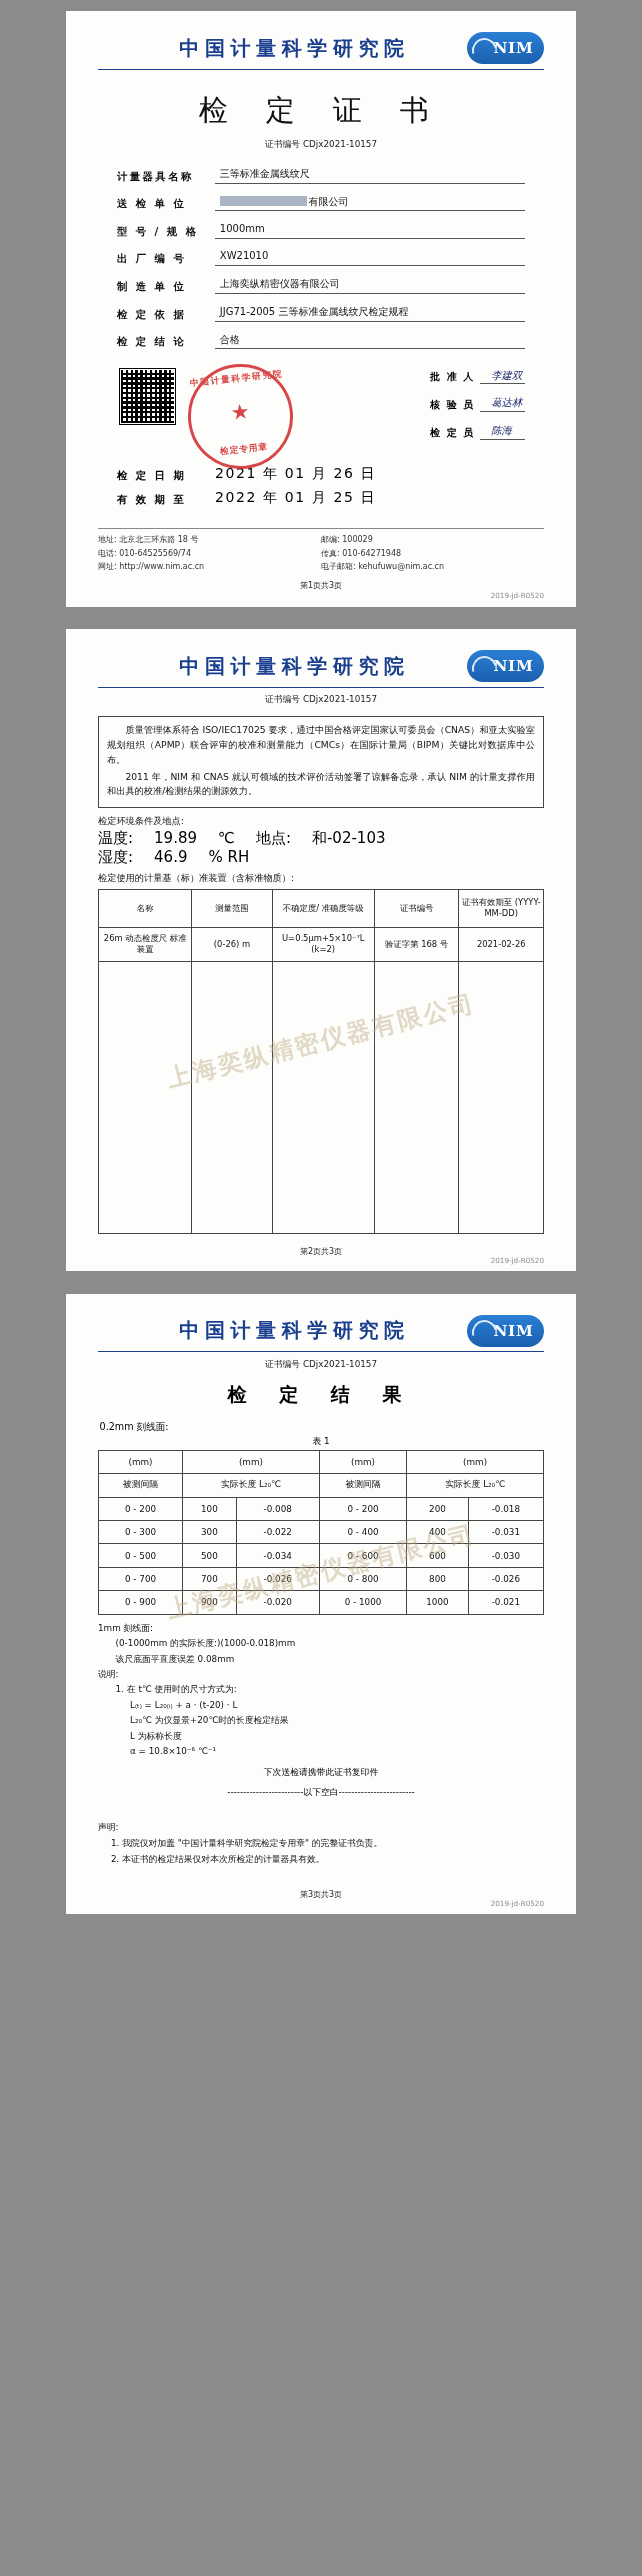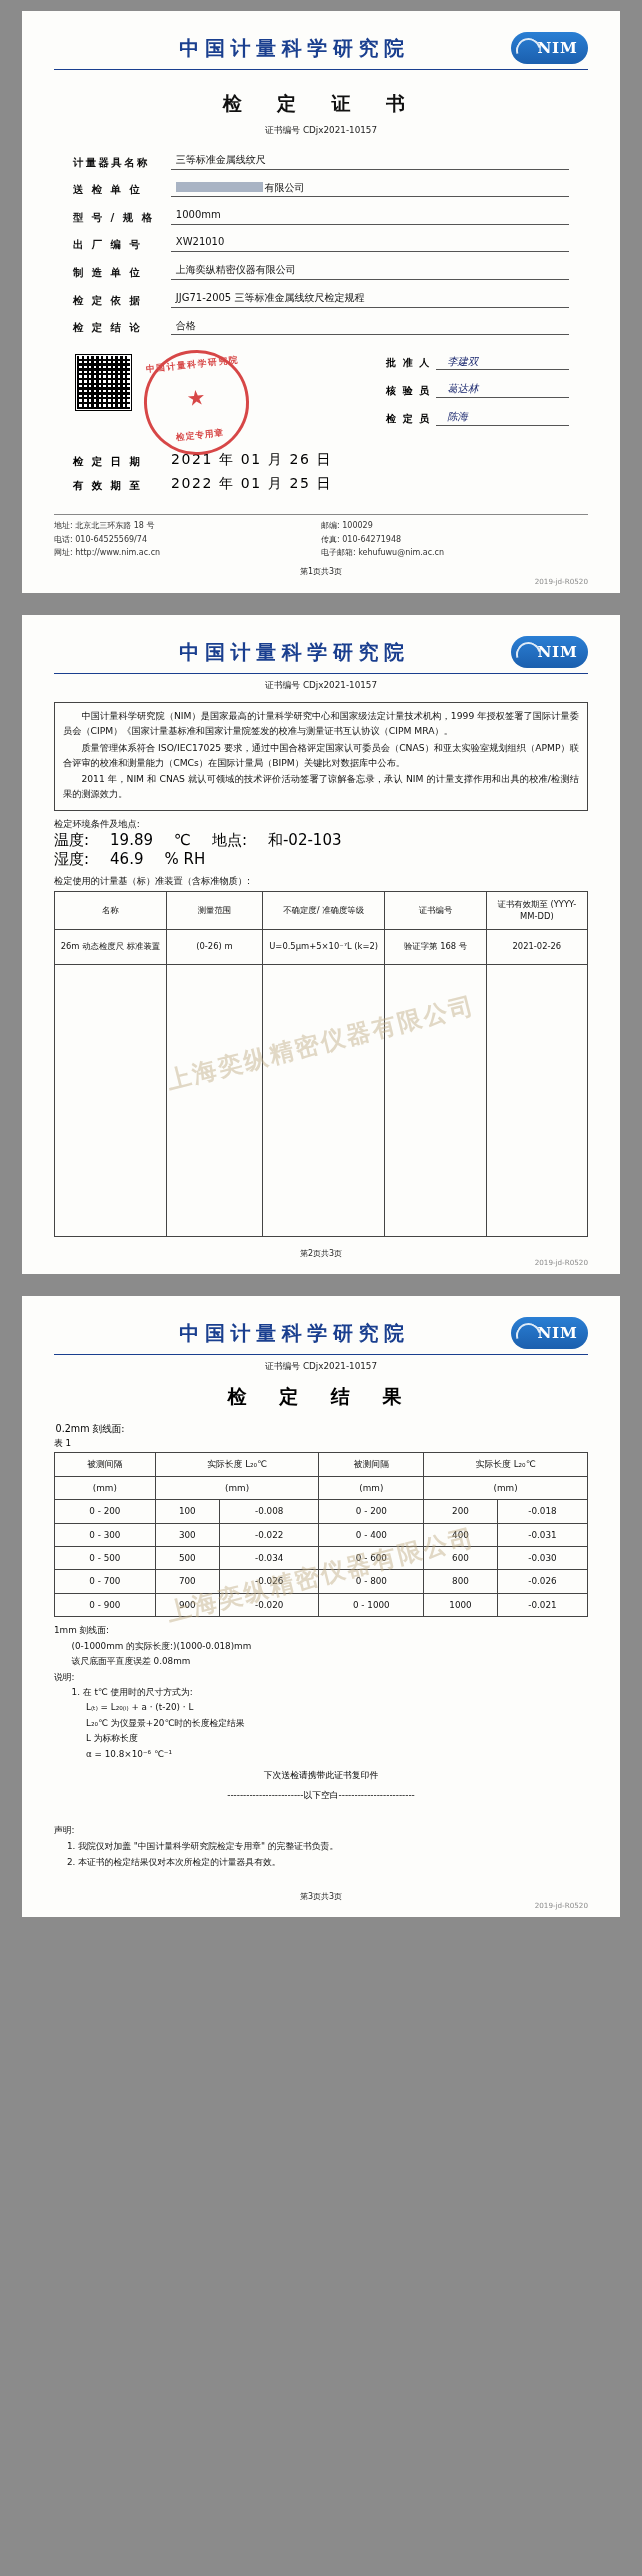--- a/index.html
+++ b/index.html
@@ -8,21 +8,21 @@
     background: #8b8b8b;
     font-family: "DejaVu Sans", "Liberation Sans", sans-serif;
   }
   .doc {
     width: 642px;
     margin: 0 auto;
     background: #8b8b8b;
     padding: 0;
   }
   .page {
-    width: 598px;
+    width: 510px;
     margin: 0 auto 22.5px auto;
     background: #fdfdfb;
     box-sizing: border-box;
     padding: 21px 32px 14.4px 32px;
     position: relative;
     overflow: hidden;
   }
   .page:first-child { margin-top: 11.2px; }
 
   
@@ -67,22 +67,22 @@
     border-right-color: transparent;
     border-bottom-color: transparent;
     transform: rotate(30deg);
   }
   .nim-logo span { position: relative; left: 8px; }
 
   
   .cert-title {
     text-align: center;
     font-family: "DejaVu Serif", "Liberation Serif", serif;
-    font-size: 19px;
-    font-weight: bold;
+    font-size: 29px;
+    font-weight: normal;
     letter-spacing: 14.4px;
     margin: 21px 0 8px 0;
     color: #111;
   }
   .cert-no {
     text-align: center;
     font-size: 8.8px;
     color: #222;
     margin-bottom: 16px;
   }
@@ -288,21 +288,21 @@
   
   .result-title {
     text-align: center;
     font-family: "DejaVu Serif", "Liberation Serif", serif;
     font-size: 19px;
     font-weight: bold;
     letter-spacing: 13px;
     margin: 11.2px 0 13px 0;
   }
   .sub-label { font-size: 9.6px; margin: 3.2px 0 1.6px 1.6px; }
-  .tbl-caption { text-align: left; font-size: 8.8px; margin: 1.6px 0 2.4px 0; }
+  .tbl-caption { text-align: center; font-size: 8.8px; margin: 1.6px 0 2.4px 0; }
   .res-table {
     width: 100%;
     border-collapse: collapse;
     font-size: 8.8px;
   }
   .res-table th, .res-table td {
     border: 0.8px solid #444;
     text-align: center;
     padding: 2.4px 1.6px;
     height: 17.6px;
@@ -436,21 +436,20 @@
         <span>NIM</span>
       </div>
     </div>
 
     <div class="cert-no" style="margin-top:6.4px;margin-bottom:4.8px;">
       <span>证书编号</span>
       <span>CDjx2021-10157</span>
     </div>
 
     <div class="notice-box">
-      <p class="para">中国计量科学研究院（NIM）是国家最高的计量科学研究中心和国家级法定计量技术机构，1999 年授权签署了国际计量委员会（CIPM）《国家计量基标准和国家计量院签发的校准与测量证书互认协议（CIPM MRA）。</p>
       <p class="para">质量管理体系符合 ISO/IEC17025 要求，通过中国合格评定国家认可委员会（CNAS）和亚太实验室规划组织（APMP）联合评审的校准和测量能力（CMCs）在国际计量局（BIPM）关键比对数据库中公布。</p>
       <p class="para">2011 年，NIM 和 CNAS 就认可领域的技术评价活动签署了谅解备忘录，承认 NIM 的计量支撑作用和出具的校准/检测结果的测源效力。</p>
     </div>
 
     <div class="env-line plain-line">检定环境条件及地点:</div>
     <div class="env-row">
       <span>温度:</span>
       <span>19.89</span>
       <span>℃</span>
       <span>地点:</span>
@@ -519,30 +518,30 @@
 
     <div class="result-title">检 定 结 果</div>
 
     <div class="result-wrap">
       <div class="sub-label">0.2mm 刻线面:</div>
       <div class="tbl-caption">表 1</div>
 
       <table class="res-table">
         <thead>
           <tr>
+            <th>(mm)</th>
+            <th colspan="2">(mm)</th>
+            <th>(mm)</th>
+            <th colspan="2">(mm)</th>
+          </tr>
+          <tr>
             <th>被测间隔</th>
             <th colspan="2">实际长度 L₂₀℃</th>
             <th>被测间隔</th>
             <th colspan="2">实际长度 L₂₀℃</th>
-          </tr>
-          <tr>
-            <th>(mm)</th>
-            <th colspan="2">(mm)</th>
-            <th>(mm)</th>
-            <th colspan="2">(mm)</th>
           </tr>
         </thead>
         <tbody>
           <tr>
             <td>0 - 200</td>
             <td>100</td>
             <td>-0.008</td>
             <td>0 - 200</td>
             <td>200</td>
             <td>-0.018</td>

